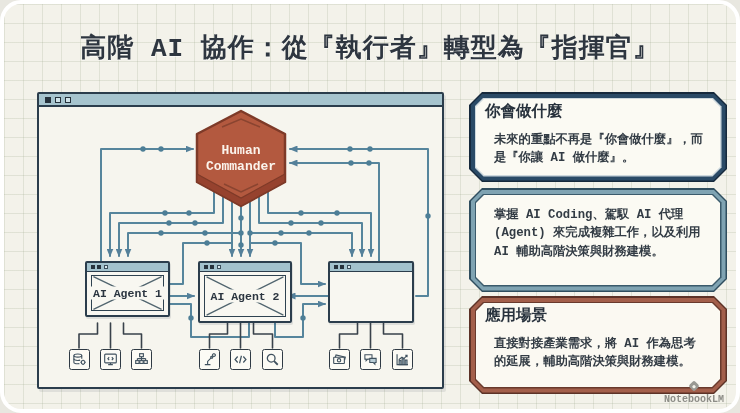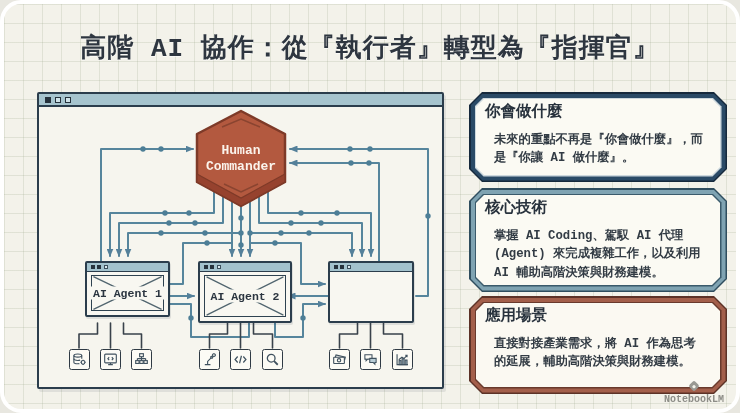--- a/index.html
+++ b/index.html
@@ -282,21 +282,20 @@
       <p class="p-body">未來的重點不再是『你會做什麼』，而是『你讓 AI 做什麼』。</p>
     </div>
   </div>
 
   <div class="panel" style="top:184px;height:104px">
     <div class="oct" style="inset:0;background:#2f4d5e;clip-path:polygon(0 13px,13px 0,calc(100% - 13px) 0,100% 13px,100% calc(100% - 13px),calc(100% - 13px) 100%,13px 100%,0 calc(100% - 13px));"></div>
     <div class="oct" style="inset:1.5px;background:#7fa3b2;clip-path:polygon(0 12px,12px 0,calc(100% - 12px) 0,100% 12px,100% calc(100% - 12px),calc(100% - 12px) 100%,12px 100%,0 calc(100% - 12px));"></div>
     <div class="oct" style="inset:5.5px;background:#3a5a6b;clip-path:polygon(0 9px,9px 0,calc(100% - 9px) 0,100% 9px,100% calc(100% - 9px),calc(100% - 9px) 100%,9px 100%,0 calc(100% - 9px));"></div>
     <div class="oct" style="inset:7px;background:#fbfaf3;clip-path:polygon(0 8px,8px 0,calc(100% - 8px) 0,100% 8px,100% calc(100% - 8px),calc(100% - 8px) 100%,8px 100%,0 calc(100% - 8px));"></div>
     <div class="p-content">
-      <div class="p-title">核心技術</div>
       <p class="p-body">掌握 AI Coding、駕馭 AI 代理 (Agent) 來完成複雜工作，以及利用 AI 輔助高階決策與財務建模。</p>
     </div>
   </div>
 
   <div class="panel" style="top:292px;height:98px">
     <div class="oct" style="inset:0;background:#5c3227;clip-path:polygon(0 13px,13px 0,calc(100% - 13px) 0,100% 13px,100% calc(100% - 13px),calc(100% - 13px) 100%,13px 100%,0 calc(100% - 13px));"></div>
     <div class="oct" style="inset:1.5px;background:#a35f4b;clip-path:polygon(0 12px,12px 0,calc(100% - 12px) 0,100% 12px,100% calc(100% - 12px),calc(100% - 12px) 100%,12px 100%,0 calc(100% - 12px));"></div>
     <div class="oct" style="inset:5.5px;background:#693a2d;clip-path:polygon(0 9px,9px 0,calc(100% - 9px) 0,100% 9px,100% calc(100% - 9px),calc(100% - 9px) 100%,9px 100%,0 calc(100% - 9px));"></div>
     <div class="oct" style="inset:7px;background:#fbf9f2;clip-path:polygon(0 8px,8px 0,calc(100% - 8px) 0,100% 8px,100% calc(100% - 8px),calc(100% - 8px) 100%,8px 100%,0 calc(100% - 8px));"></div>
     <div class="p-content">

